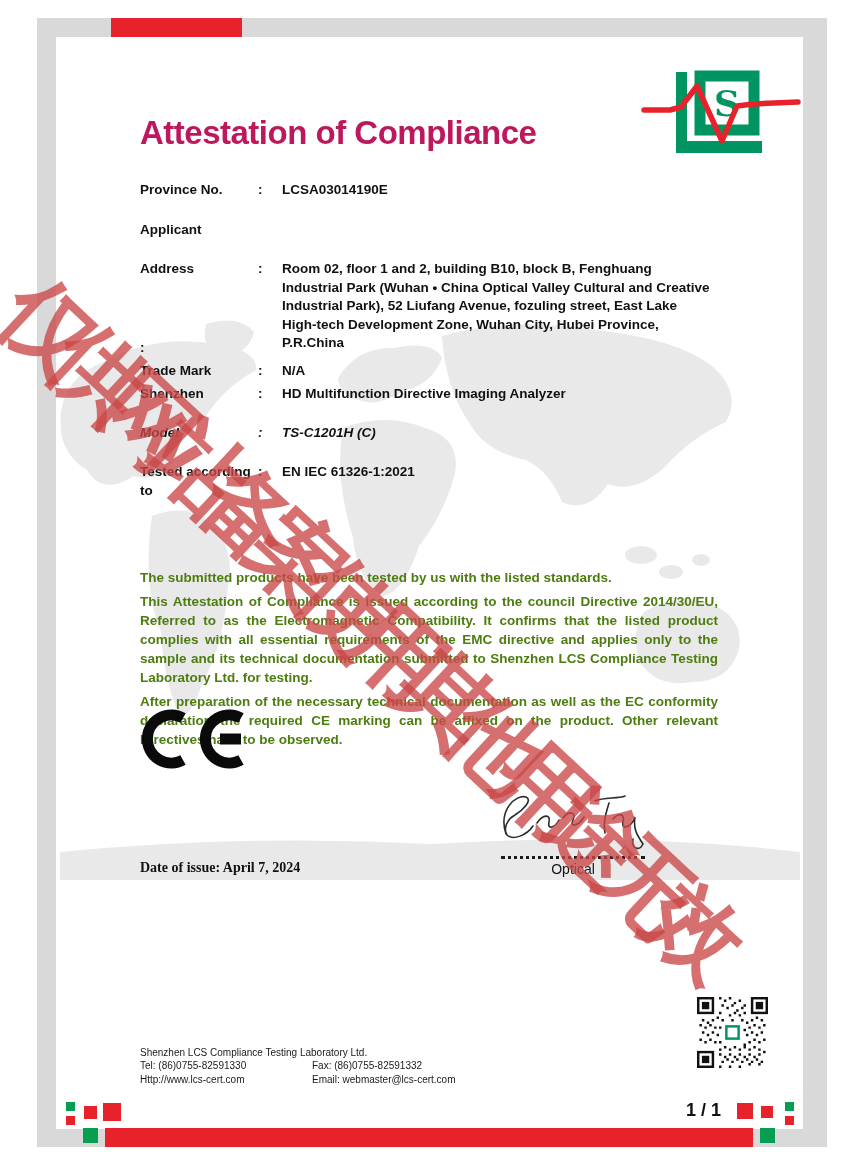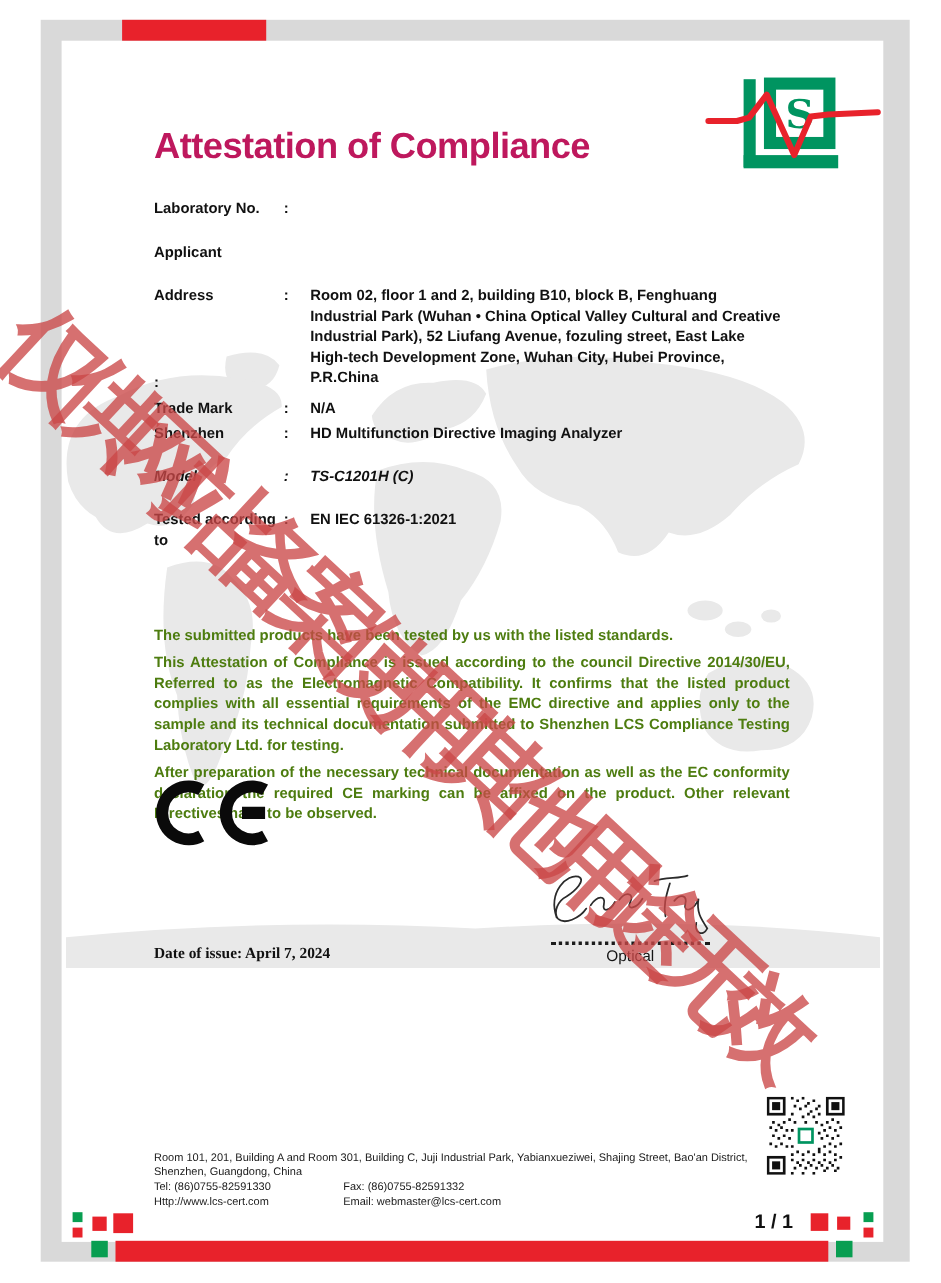--- a/index.html
+++ b/index.html
@@ -62,22 +62,23 @@
       <rect x="36" y="83" width="86" height="12"></rect>
     </g>
     <rect x="60" y="18" width="54" height="54" fill="none" stroke="#009460" stroke-width="11"></rect>
     <text x="87" y="58" font-family="DejaVu Serif, serif" font-weight="bold" font-size="36" fill="#009460" text-anchor="middle">S</text>
     <polyline points="4,52 30,52 41,49 57,28 82,83 97,48 113,46 158,44" fill="none" stroke="#e8222b" stroke-width="5.5" stroke-linejoin="round" stroke-linecap="round"></polyline>
   </svg>
 
   <div class="abs title z1">Attestation of Compliance</div>
 
   <div class="abs field-row z1" style="top:181px;">
-    <span class="lbl">Laboratory No.</span>
+    <span class="lbl">Province No.</span>
     <span class="col">:</span>
+    <span class="val">LCSA03014190E</span>
   </div>
   <div class="abs field-row z1" style="top:221px;flex-direction:column;">
     <span class="lbl">Applicant</span>
     <span class="col">:</span>
   </div>
   <div class="abs field-row z1" style="top:260px;">
     <span class="lbl">Address</span>
     <span class="col">:</span>
     <span class="val">Room 02, floor 1 and 2, building B10, block B, Fenghuang Industrial Park (Wuhan • China Optical Valley Cultural and Creative Industrial Park), 52 Liufang Avenue, fozuling street, East Lake High-tech Development Zone, Wuhan City, Hubei Province, P.R.China</span>
   </div>
@@ -153,21 +154,21 @@
       M9,21h1v1h-1z M11,20h1v1h-1z M13,21h1v1h-1z M15,20h1v1h-1z M17,21h1v1h-1z M19,20h1v1h-1z M21,21h1v1h-1z M23,20h1v1h-1z M25,21h1v1h-1z
       M9,23h1v1h-1z M11,24h1v1h-1z M13,23h1v1h-1z M15,24h1v1h-1z M17,23h1v1h-1z M19,24h1v1h-1z M21,23h1v1h-1z M23,24h1v1h-1z M25,23h1v1h-1z M27,22h1v1h-1z
       M10,26h1v1h-1z M12,25h1v1h-1z M14,26h1v1h-1z M16,25h1v1h-1z M18,26h1v1h-1z M20,25h1v1h-1z M22,26h1v1h-1z M24,25h1v1h-1z M26,26h1v1h-1z
       M9,28h1v1h-1z M13,28h1v1h-1z M17,28h1v1h-1z M21,27h1v1h-1z M25,27h1v1h-1z"></path>
     </g>
     <rect x="10.5" y="10.5" width="8" height="8" fill="#fff"></rect>
     <rect x="12" y="12" width="5" height="5" fill="none" stroke="#009460" stroke-width="1"></rect>
   </svg>
 
   <div class="abs footer-block z1">
-    <div>Room 101, 201, Building A and Room 301, Building C, Juji Industrial Park, Yabianxueziwei, Shajing Street, Bao'an District, Shenzhen, Guangdong, China</div>
+    <div>Shenzhen LCS Compliance Testing Laboratory Ltd.</div>
     <div class="footer-cols">
       <span class="c1">Tel: (86)0755-82591330</span>
       <span>Fax: (86)0755-82591332</span>
     </div>
     <div class="footer-cols">
       <span class="c1">Http://www.lcs-cert.com</span>
       <span>Email: webmaster@lcs-cert.com</span>
     </div>
   </div>
   <div class="abs pagenum z1">1 / 1</div>

